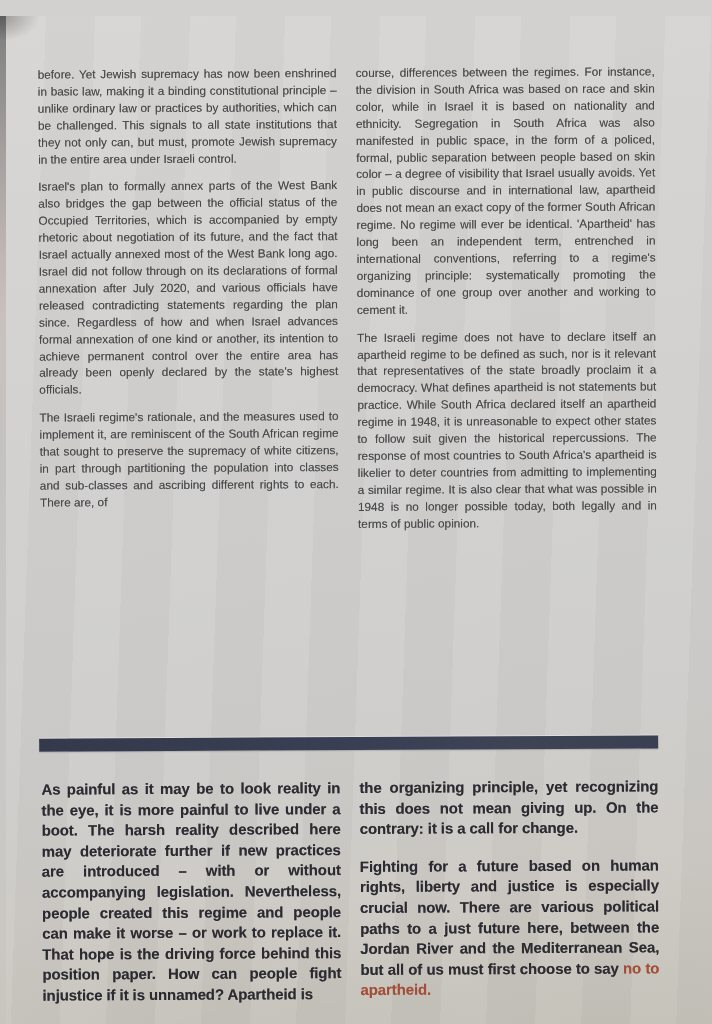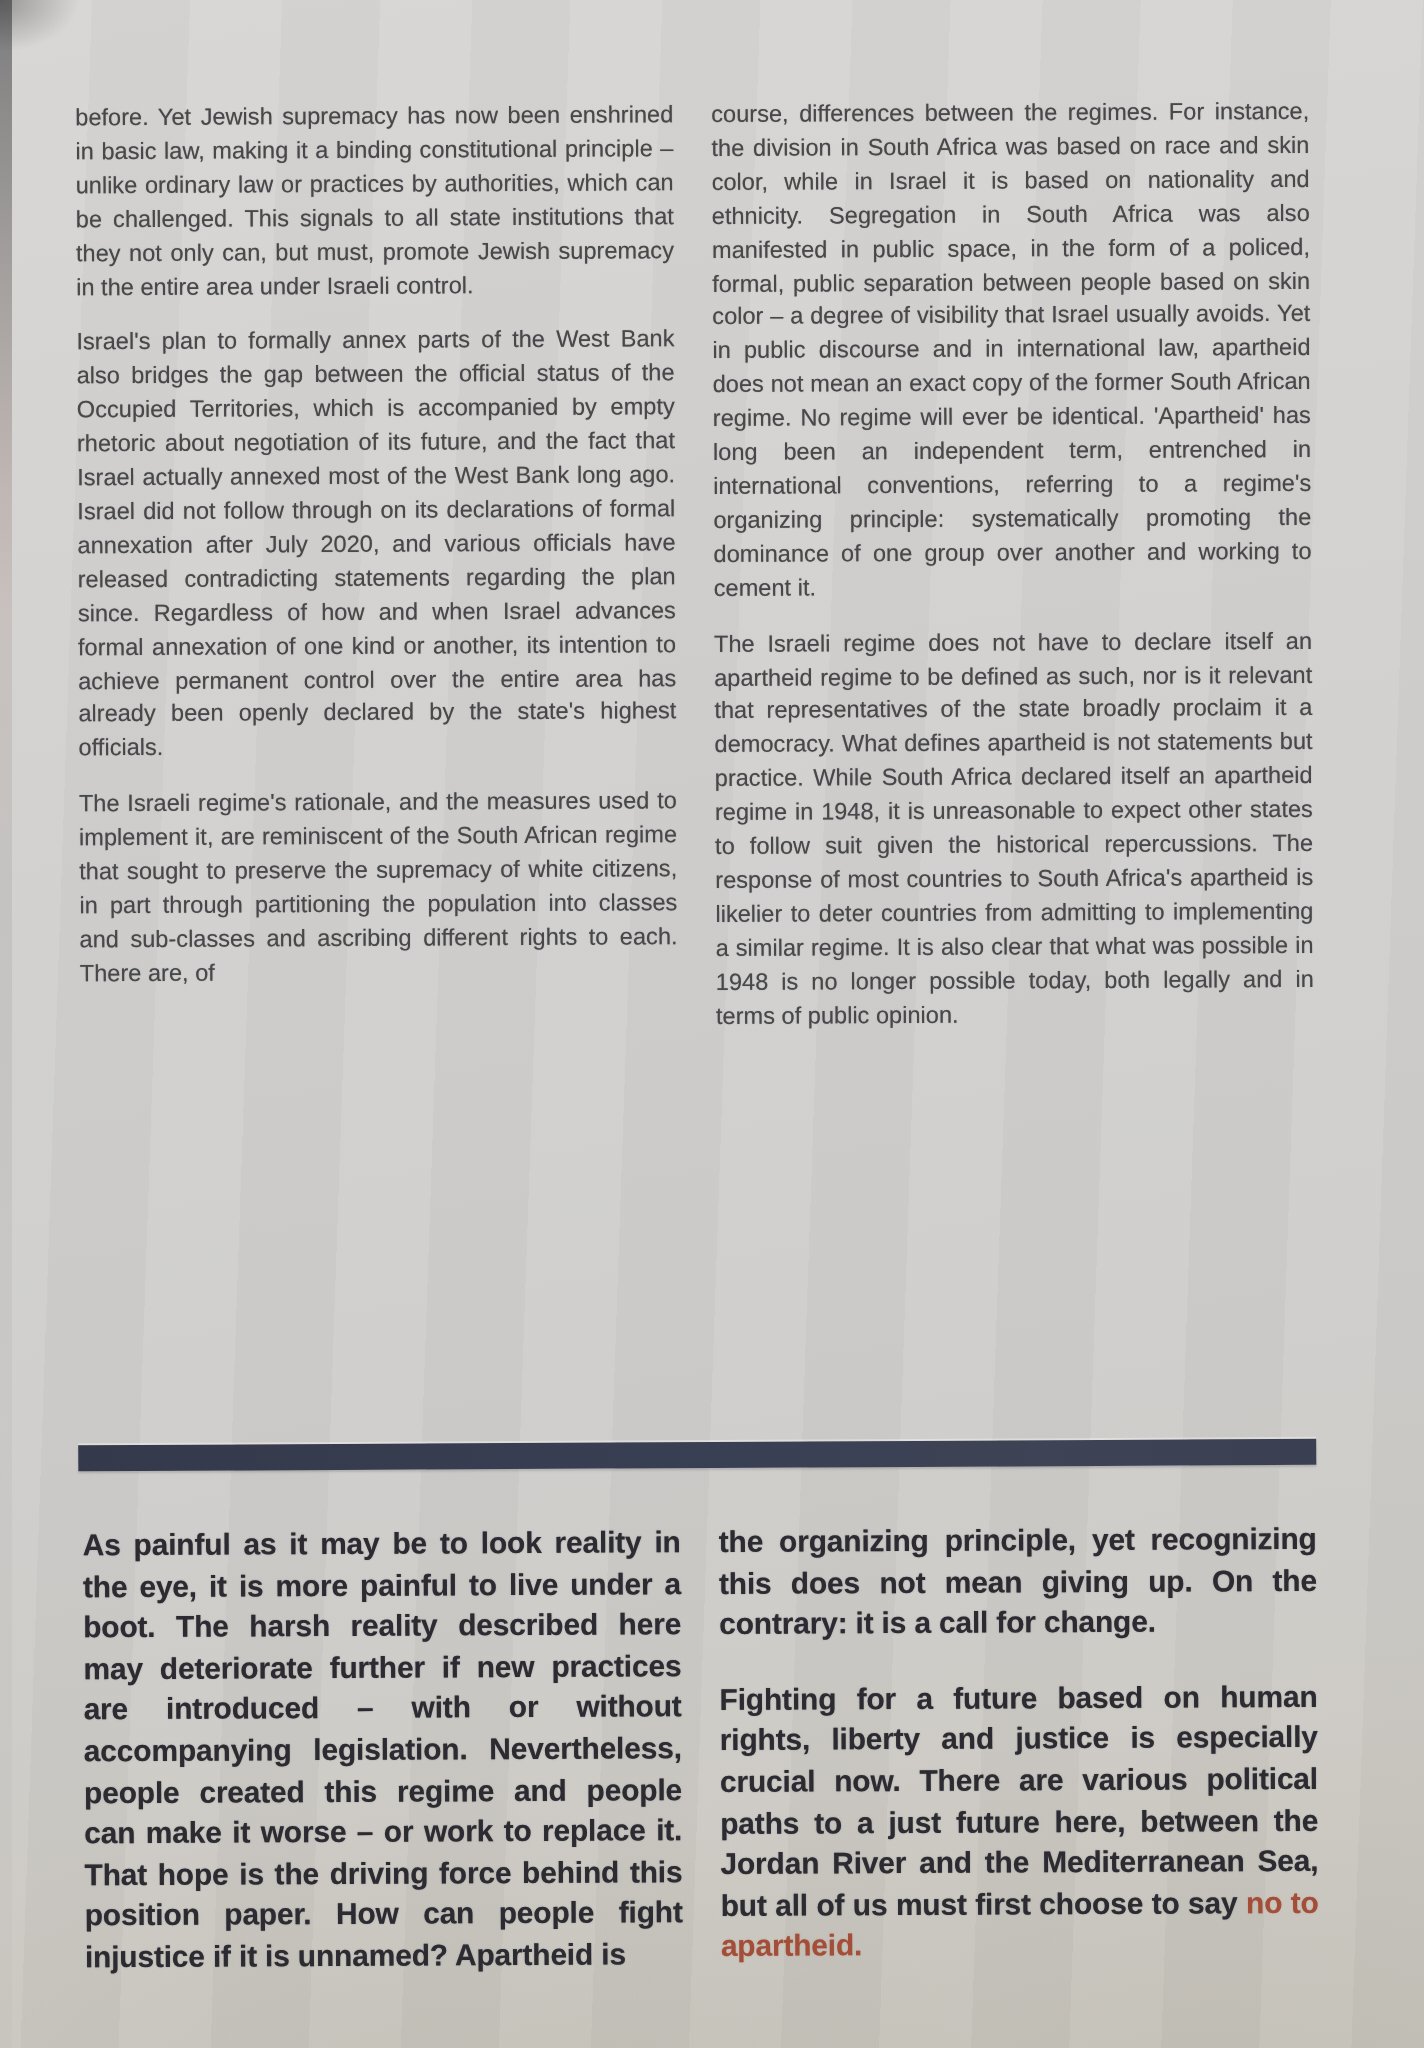--- a/index.html
+++ b/index.html
@@ -16,20 +16,21 @@
   }
 
   
   .photo {
     position: absolute;
     inset: 0;
     background:
       radial-gradient(ellipse 90% 40% at 85% 108%, rgba(125,118,100,0.12), rgba(0,0,0,0) 60%),
       radial-gradient(ellipse 60% 25% at 30% 103%, rgba(130,125,105,0.10), rgba(0,0,0,0) 65%),
       linear-gradient(172deg, #d7d6d4 0%, #d2d1d0 35%, #cfcecd 62%, #ccc9c3 88%, #cac7bf 100%);
+    margin-top: 16px;
   }
   
   .photo::before {
     content: "";
     position: absolute;
     inset: 0;
     background: repeating-linear-gradient(
       92deg,
       rgba(255,255,255,0.030) 0px, rgba(255,255,255,0.030) 46px,
       rgba(40,40,45,0.022) 46px, rgba(40,40,45,0.022) 95px);

